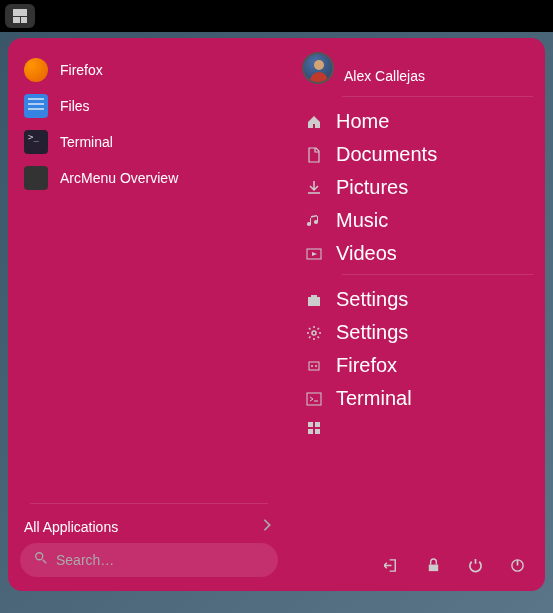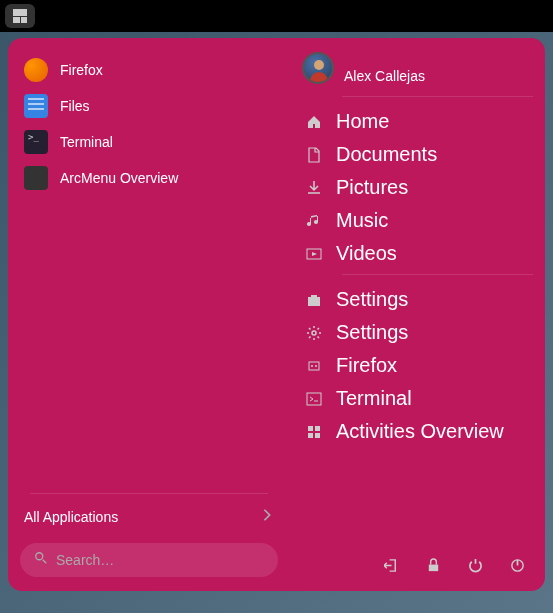--- a/index.html
+++ b/index.html
@@ -152,21 +152,20 @@
       padding: 8px 4px;
       cursor: pointer;
       font-size: 14px;
     }
     .search-box {
       background: rgba(255,255,255,0.1);
       border-radius: 20px;
       padding: 8px 14px;
       display: flex;
       align-items: center;
-      margin-top: 10px;
     }
     .search-box input {
       background: transparent;
       border: none;
       outline: none;
       color: #fff;
       font-size: 14px;
       margin-left: 8px;
       flex: 1;
     }
@@ -417,21 +416,20 @@
     </div>
     <div class="place-item">
       <span class="place-icon">
           <svg viewBox="0 0 16 16">
             <rect x="2" y="2" width="5" height="5"></rect>
             <rect x="9" y="2" width="5" height="5"></rect>
             <rect x="2" y="9" width="5" height="5"></rect>
             <rect x="9" y="9" width="5" height="5"></rect>
           </svg>
         </span>
-      <span>Activities Overview</span>
     </div>
 
     <div class="power-row">
       <div class="power-btn">
         <svg viewBox="0 0 16 16">
             <path d="M6 2h6v12H6M8 8H1M3 5l-3 3 3 3" stroke="#ccc" fill="none" stroke-width="1.5"></path>
           </svg>
       </div>
       <div class="power-btn">
         <svg viewBox="0 0 16 16">

